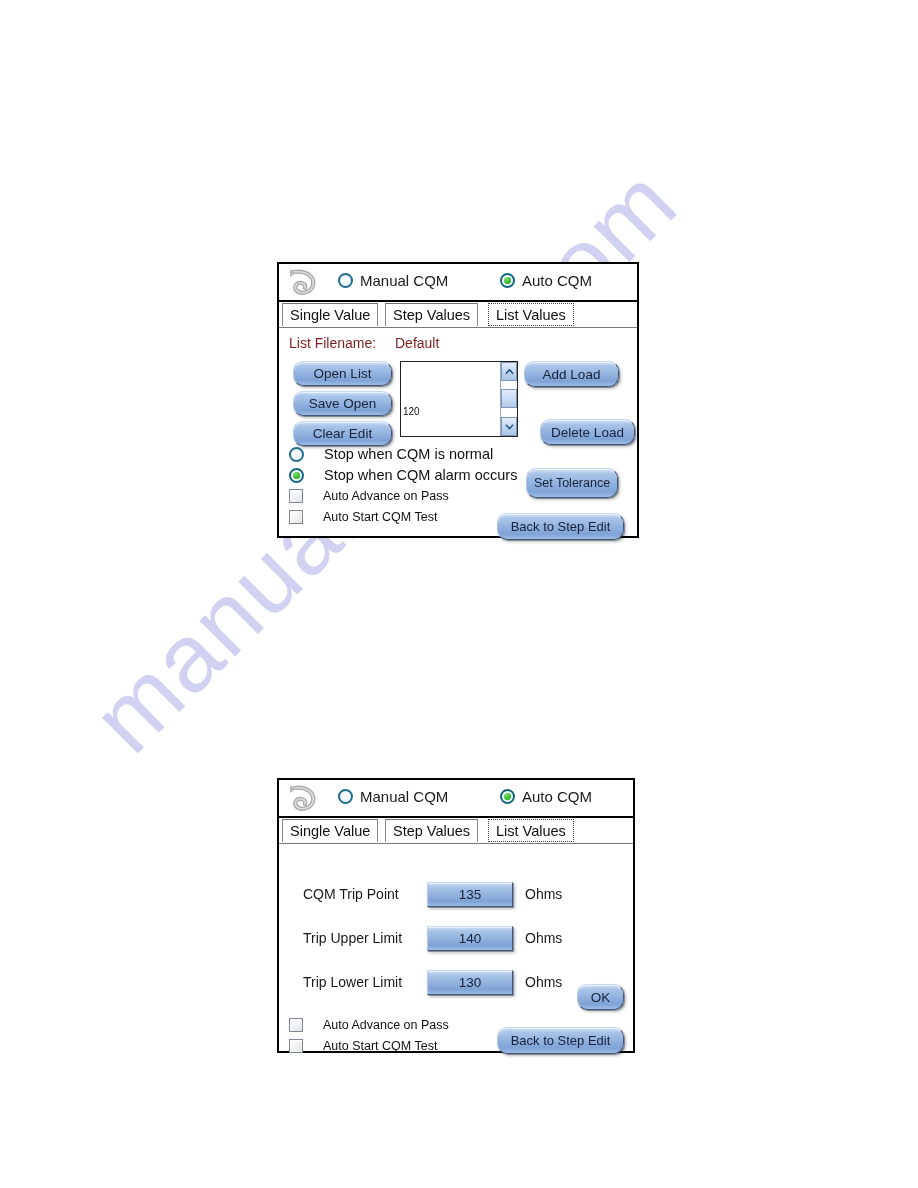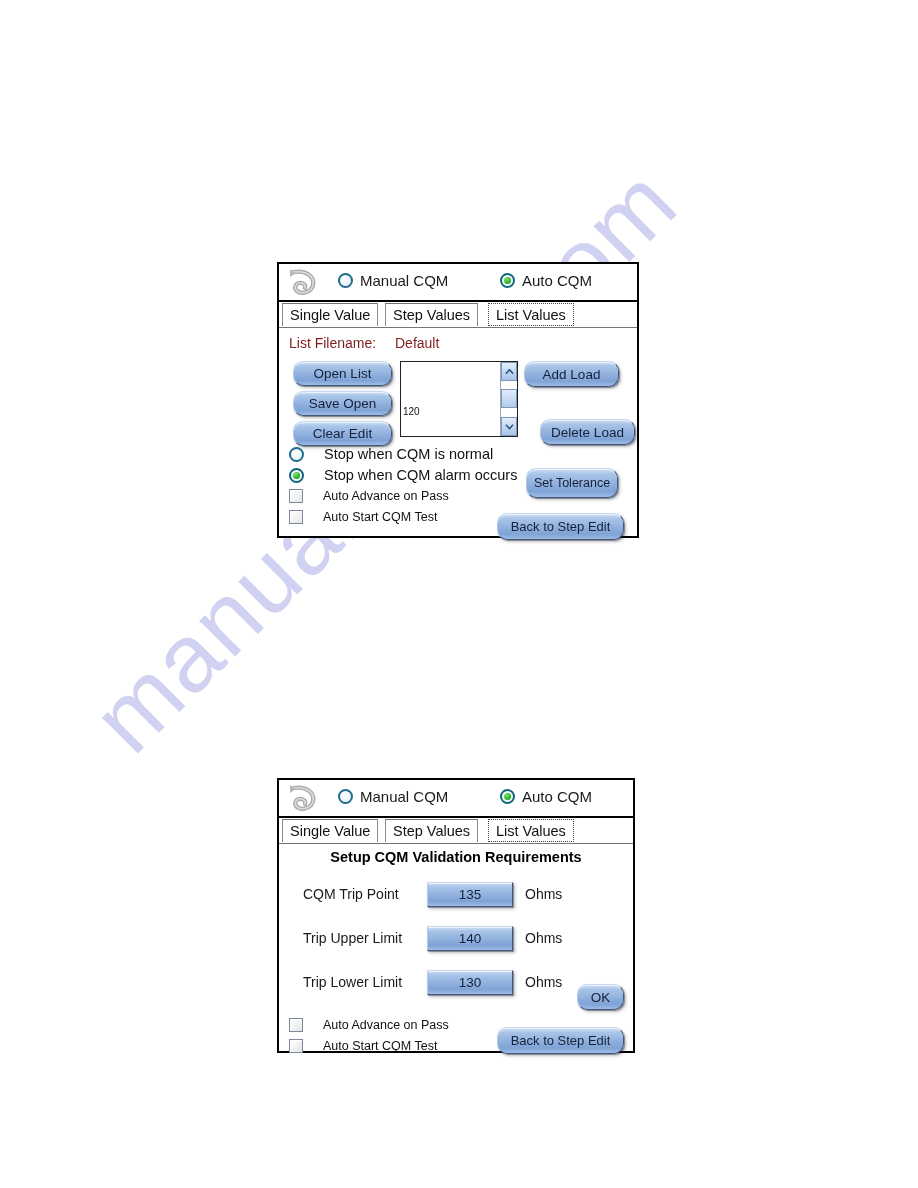--- a/index.html
+++ b/index.html
@@ -367,21 +367,20 @@
   </div>
 
   <div class="tabstrip">
     <div class="tab tab-0">Single Value</div>
     <div class="tab tab-1">Step Values</div>
     <div class="tab tab-2 sel">List Values</div>
   </div>
 
   <div class="body">
 
-    <div id="setup-title">Setup CQM Validation Requirements</div>
 
     <div class="fieldrow" id="row-0">
       <span class="f-label">CQM Trip Point</span>
       <span class="f-value">135</span>
       <span class="f-unit">Ohms</span>
     </div>
 
     <div class="fieldrow" id="row-1">
       <span class="f-label">Trip Upper Limit</span>
       <span class="f-value">140</span>

